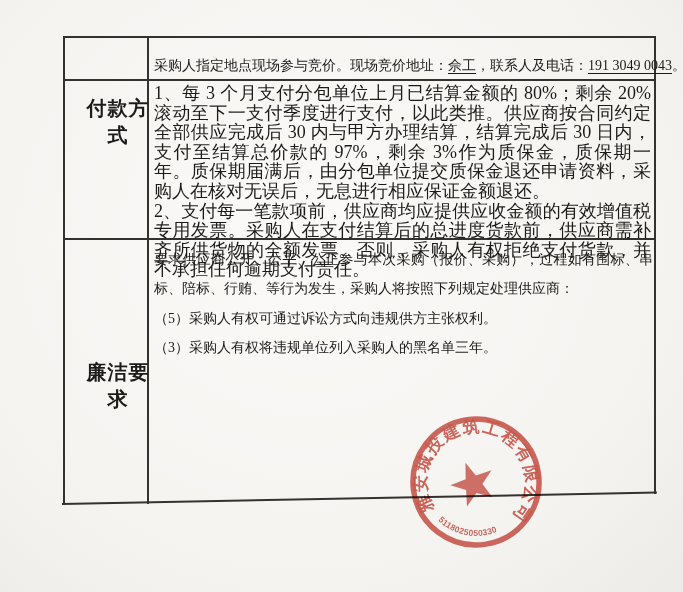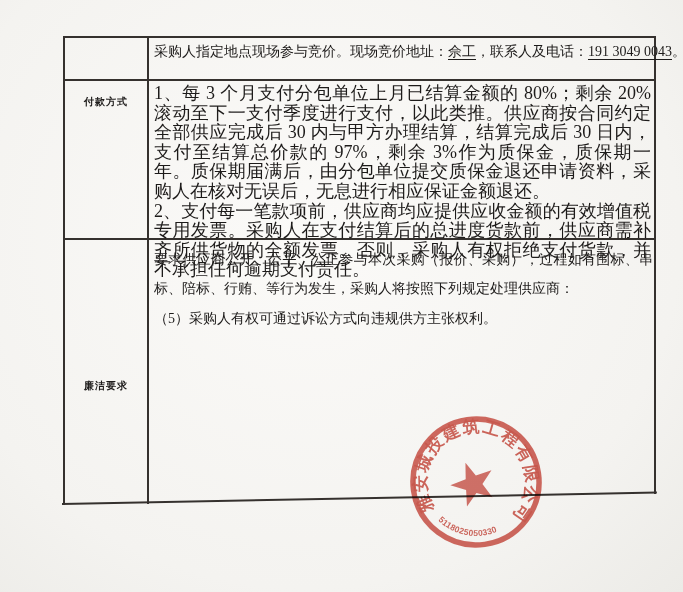--- a/index.html
+++ b/index.html
@@ -19,27 +19,27 @@
   .line-mid1  {left:63px; top:79px;  width:593px;}
   .line-mid2  {left:63px; top:238px; width:593px;}
   .line-bottom{left:62px; top:503px; width:595px; transform:rotate(-1.1deg); transform-origin:left center;}
   .line-left  {left:63px;  top:36px; height:469px;}
   .line-col   {left:147px; top:36px; height:468px;}
   .line-right {left:654px; top:36px; height:458px;}
 
   .cellhead{
     position:absolute;left:66px;width:80px;
     font-family:"Liberation Sans","DejaVu Sans",sans-serif;
-    font-weight:bold;font-size:10px;letter-spacing:1px;text-align:center;
+    font-weight:bold;font-size:20px;letter-spacing:1px;text-align:center;padding-left:12px;
   }
   .head-pay{top:95px;}
   .head-int{top:239px;height:264px;display:flex;align-items:center;justify-content:center;margin-top:15px;}
 
   .venue{
-    position:absolute;left:154px;top:42px;width:498px;
+    position:absolute;left:154px;top:56px;width:498px;
     font-size:14px;line-height:20px;white-space:nowrap;
   }
   .venue .ul{text-decoration:underline;text-underline-offset:3px;}
 
   .paybody{
     position:absolute;left:154px;top:84px;width:497px;
     font-size:18px;line-height:19.6px;text-align:justify;
   }
   .paybody p{margin:0;}
 
@@ -78,20 +78,21 @@
     <p>1、每 3 个月支付分包单位上月已结算金额的 80%；剩余 20%滚动至下一支付季度进行支付，以此类推。供应商按合同约定全部供应完成后 30 内与甲方办理结算，结算完成后 30 日内，支付至结算总价款的 97%，剩余 3%作为质保金，质保期一年。质保期届满后，由分包单位提交质保金退还申请资料，采购人在核对无误后，无息进行相应保证金额退还。</p>
     <p>2、支付每一笔款项前，供应商均应提供应收金额的有效增值税专用发票。采购人在支付结算后的总进度货款前，供应商需补齐所供货物的全额发票。否则，采购人有权拒绝支付货款，并不承担任何逾期支付责任。</p>
   </div>
 
   <div class="cellhead head-int">
     <span>廉洁要求</span>
   </div>
   <div class="intbody">
     <p>要求供应商公开、公平、公正参与本次采购（报价、采购），过程如有围标、串标、陪标、行贿、等行为发生，采购人将按照下列规定处理供应商：</p>
     <p>（5）采购人有权可通过诉讼方式向违规供方主张权利。</p>
+    <p>（3）采购人有权将违规单位列入采购人的黑名单三年。</p>
   </div>
 
   <svg class="seal" viewBox="0 0 180 180">
     <g transform="rotate(-8 90 90)" opacity="0.9">
       <circle cx="90" cy="90" r="63" fill="none" stroke-width="5.5" opacity="0.9" stroke="#c63a2e"></circle>
       <polygon points="87,69 92.4,84.6 108.9,84.9 95.7,94.8 100.5,110.6 87,101.2 73.5,110.6 78.3,94.8 65.1,84.9 81.6,84.6" transform="rotate(-12 87 92)" opacity="0.85" fill="#c63a2e"></polygon>
       <path id="sealArcTop" d="M44.7,111.1 A50,50 0 1 1 118.7,131" fill="none"></path>
       <text font-size="17" font-weight="bold" opacity="0.92" fill="#c63a2e">
         <textPath href="#sealArcTop" startOffset="0" textLength="224" lengthAdjust="spacing">雅安城投建筑工程有限公司</textPath>
       </text>

